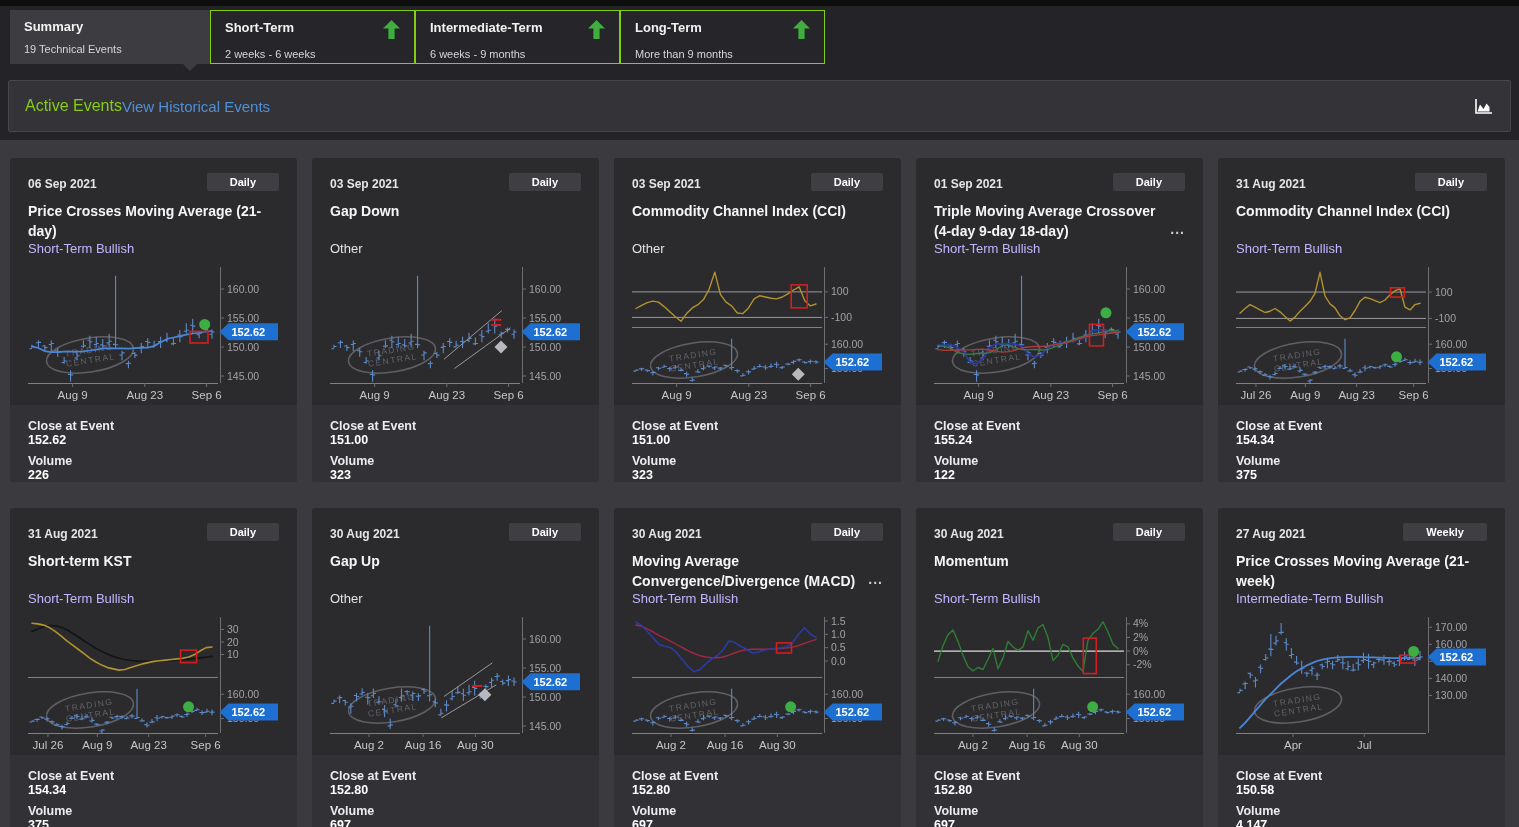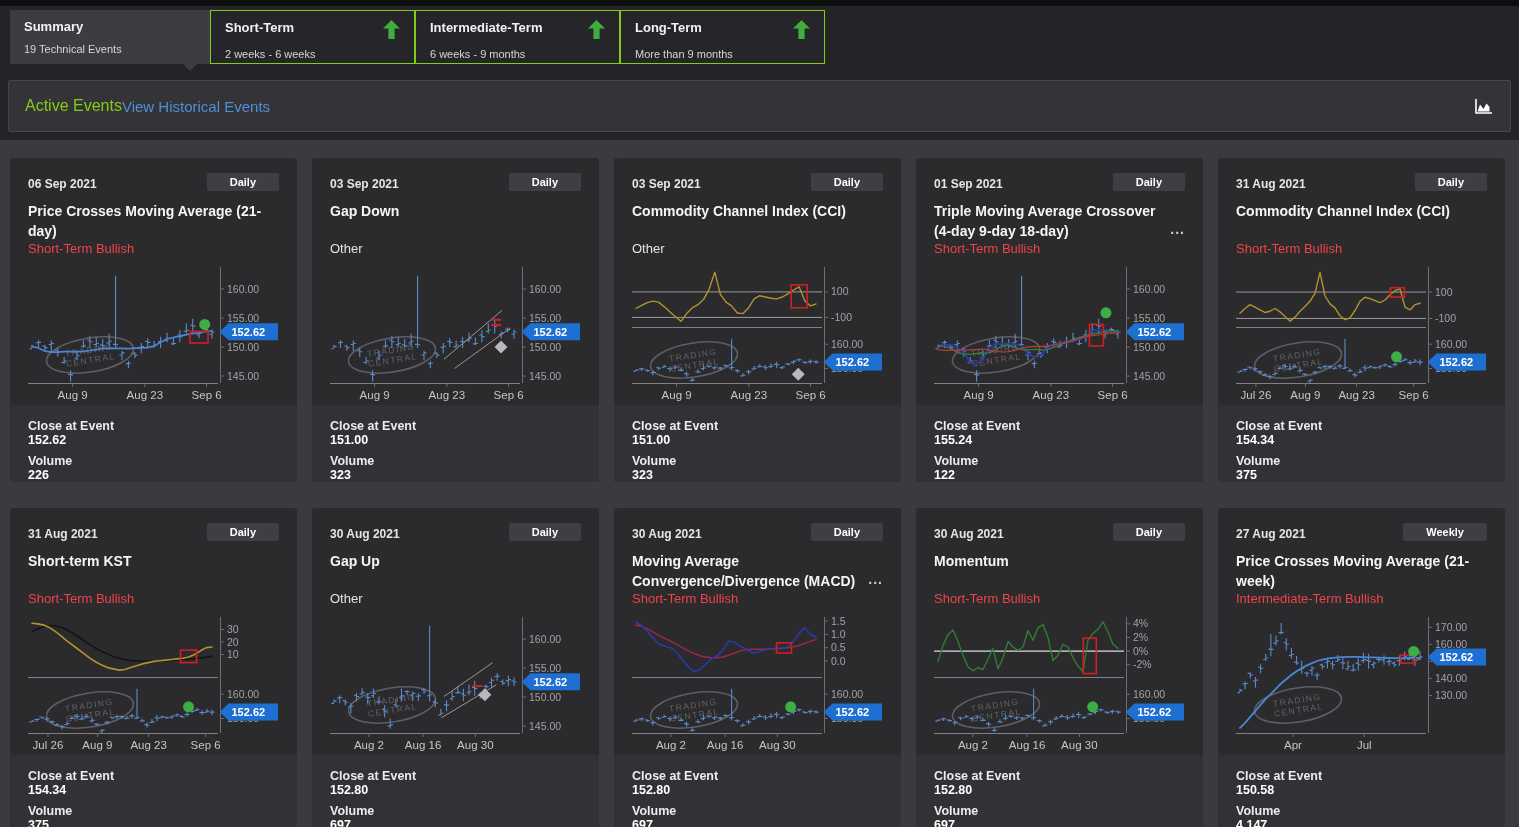--- a/index.html
+++ b/index.html
@@ -30,21 +30,21 @@
      grid-template-columns:repeat(5, 287px); gap:26px 15px; }
   .card { background:#2b2b2e; border-radius:3px; overflow:hidden; display:flex; flex-direction:column;
      height:324px; cursor:pointer; }
   .card-main { height:247px; padding:15px 18px 0; }
   .date-row { display:flex; justify-content:space-between; align-items:flex-end; margin-bottom:10px; }
   .card-date { font-size:12px; font-weight:600; color:#e5e5e7; }
   .badge { background:#3e3e43; color:#fff; font-size:11px; font-weight:700; padding:3px 23px; border-radius:2px; }
   .card-title { font-size:14px; font-weight:700; color:#f5f5f5; line-height:20px; height:40px; position:relative; padding-right:14px; }
   .title-ellipsis { position:absolute; right:0; bottom:2px; color:#cfcfd1; font-weight:700; letter-spacing:1px; }
   .sentiment { font-size:13px; height:22px; color:#e4e4e6; }
-  .sentiment.bullish { color:#ef4444; }
+  .sentiment.bullish { color:#c4b5fd; }
   .chart-box { margin-top:2px; }
   .card-footer { background:#323236; height:77px; padding:14px 18px 0; }
   .frow { display:flex; margin-bottom:7px;flex-direction:column; }
   .flabel { flex:1; font-size:12.5px; font-weight:600; color:#eceds0; color:#ececee; }
   .fvalue { width:112px; font-size:12.5px; font-weight:700; color:#fff; }
 </style>
 </head>
 <body>
 
 <div class="top-section">

